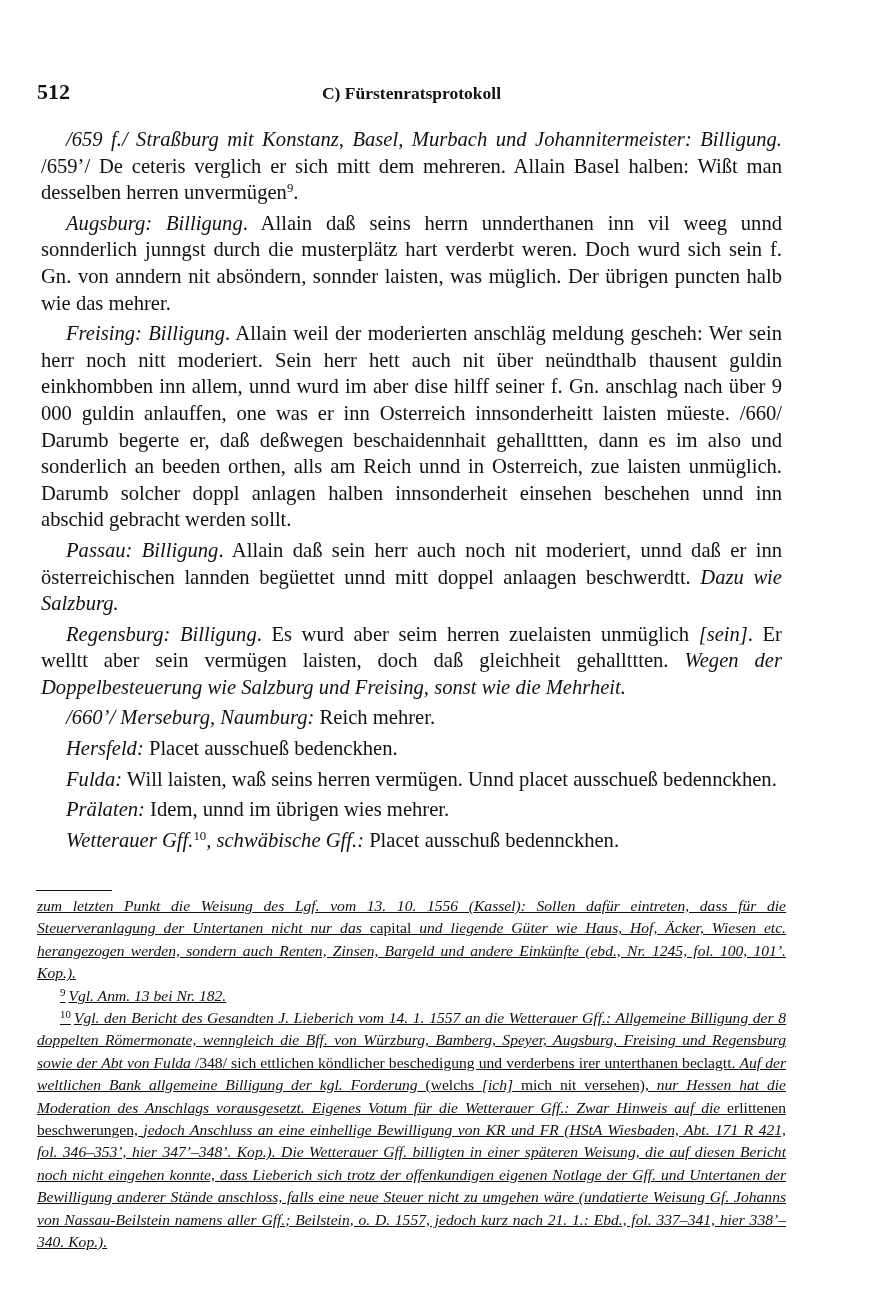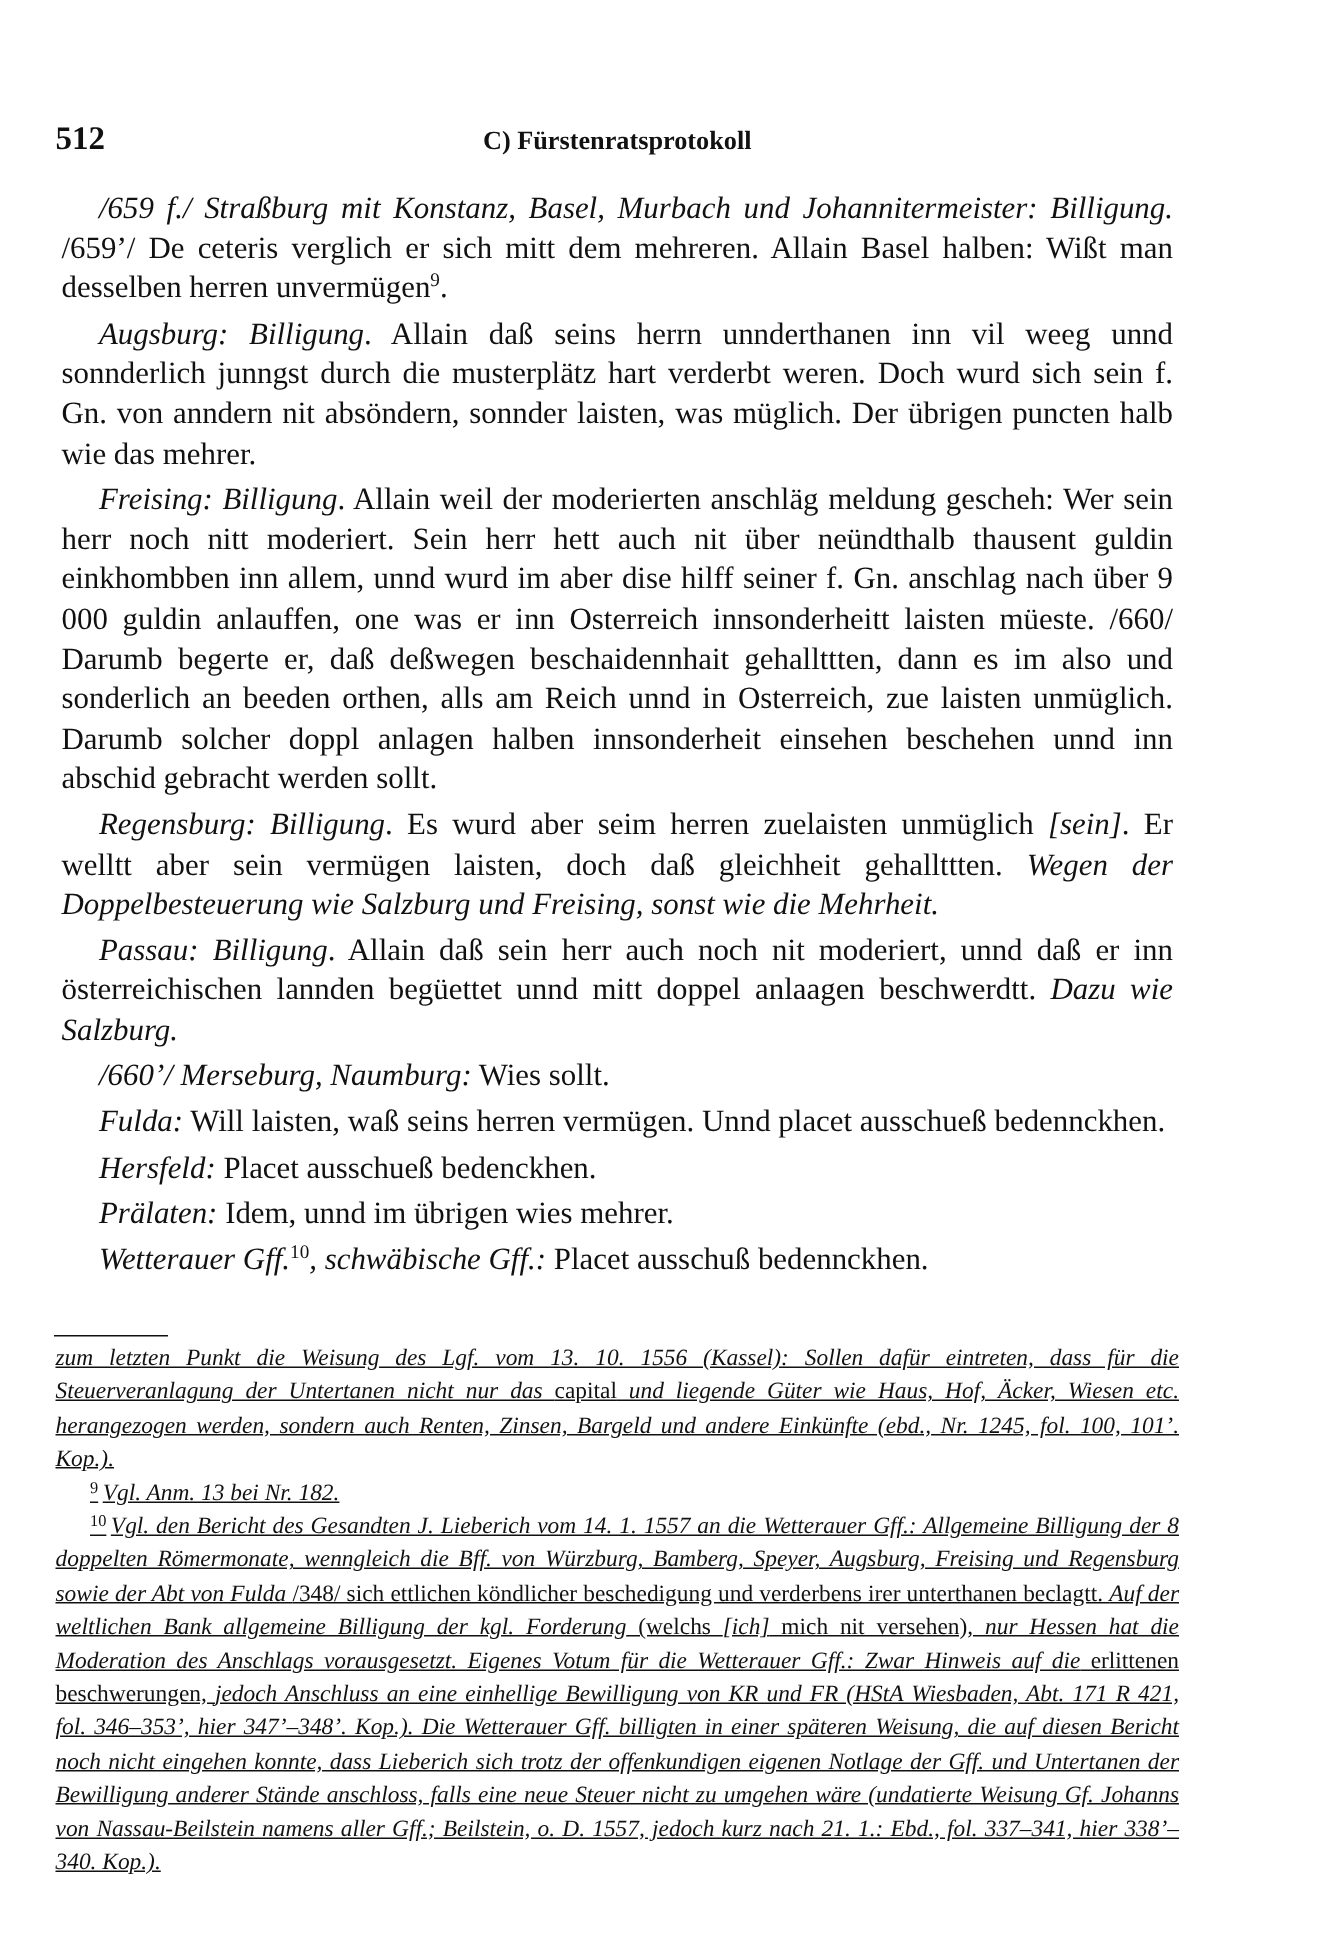--- a/index.html
+++ b/index.html
@@ -41,25 +41,25 @@
 
 <div class="header">
   <span class="page-number">512</span>
   <div class="running-title">C) Fürstenratsprotokoll</div>
 </div>
 
 <div class="body-text" id="body-text">
     <p><span class="i">/659 f./ Straßburg mit Konstanz, Basel, Murbach und Johannitermeister: Billigung.</span><span> /659’/ De ceteris verglich er sich mitt dem mehreren. Allain Basel halben: Wißt man desselben herren unvermügen</span><sup>9</sup><span>.</span></p>
     <p><span class="i">Augsburg: Billigung</span><span>. Allain daß seins herrn unnderthanen inn vil weeg unnd sonnderlich junngst durch die musterplätz hart verderbt weren. Doch wurd sich sein f. Gn. von anndern nit absöndern, sonnder laisten, was müglich. Der übrigen puncten halb wie das mehrer.</span></p>
     <p><span class="i">Freising: Billigung</span><span>. Allain weil der moderierten anschläg meldung gescheh: Wer sein herr noch nitt moderiert. Sein herr hett auch nit über neündthalb thausent guldin einkhombben inn allem, unnd wurd im aber dise hilff seiner f. Gn. anschlag nach über 9 000 guldin anlauffen, one was er inn Osterreich innsonderheitt laisten müeste. /660/ Darumb begerte er, daß deßwegen beschaidennhait gehallttten, dann es im also und sonderlich an beeden orthen, alls am Reich unnd in Osterreich, zue laisten unmüglich. Darumb solcher doppl anlagen halben innsonderheit einsehen beschehen unnd inn abschid gebracht werden sollt.</span></p>
+    <p><span class="i">Passau: Billigung</span><span>. Allain daß sein herr auch noch nit moderiert, unnd daß er inn österreichischen lannden begüettet unnd mitt doppel anlaagen beschwerdtt. </span><span class="i">Dazu wie Salzburg.</span></p>
     <p><span class="i">Regensburg: Billigung</span><span>. Es wurd aber seim herren zuelaisten unmüglich </span><span class="i">[sein]</span><span>. Er welltt aber sein vermügen laisten, doch daß gleichheit gehallttten. </span><span class="i">Wegen der Doppelbesteuerung wie Salzburg und Freising, sonst wie die Mehrheit.</span></p>
-    <p><span class="i">Passau: Billigung</span><span>. Allain daß sein herr auch noch nit moderiert, unnd daß er inn österreichischen lannden begüettet unnd mitt doppel anlaagen beschwerdtt. </span><span class="i">Dazu wie Salzburg.</span></p>
-    <p><span class="i">/660’/ Merseburg, Naumburg:</span><span> Wies sollt.</span></p>
+    <p><span class="i">/660’/ Merseburg, Naumburg:</span><span> Reich mehrer.</span></p>
+    <p><span class="i">Hersfeld:</span><span> Placet ausschueß bedenckhen.</span></p>
     <p><span class="i">Fulda:</span><span> Will laisten, waß seins herren vermügen. Unnd placet ausschueß bedennckhen.</span></p>
-    <p><span class="i">Hersfeld:</span><span> Placet ausschueß bedenckhen.</span></p>
     <p><span class="i">Prälaten:</span><span> Idem, unnd im übrigen wies mehrer.</span></p>
     <p><span class="i">Wetterauer Gff.</span><sup>10</sup><span class="i">, schwäbische Gff.:</span><span> Placet ausschuß bedennckhen.</span></p>
   </div>
 
 <div class="footnote-rule"></div>
 
 <div class="footnotes" id="footnotes">
     <p class=""><span class="i">zum letzten Punkt die Weisung des Lgf. vom 13. 10. 1556 (Kassel): Sollen dafür eintreten, dass für die Steuerveranlagung der Untertanen nicht nur das </span><span>capital</span><span class="i"> und liegende Güter wie Haus, Hof, Äcker, Wiesen etc. herangezogen werden, sondern auch Renten, Zinsen, Bargeld und andere Einkünfte (ebd., Nr. 1245, fol. 100, 101’. Kop.).</span></p>
     <p class="note"><span class="fn-mark">9</span><span class="i">Vgl. Anm. 13 bei Nr. 182.</span></p>
     <p class="note"><span class="fn-mark">10</span><span class="i">Vgl. den Bericht des Gesandten J. Lieberich vom 14. 1. 1557 an die Wetterauer Gff.: Allgemeine Billigung der 8 doppelten Römermonate, wenngleich die Bff. von Würzburg, Bamberg, Speyer, Augsburg, Freising und Regensburg sowie der Abt von Fulda </span><span>/348/ sich ettlichen köndlicher beschedigung und verderbens irer unterthanen beclagtt. </span><span class="i">Auf der weltlichen Bank allgemeine Billigung der kgl. Forderung</span><span> (welchs </span><span class="i">[ich]</span><span> mich nit versehen), </span><span class="i">nur Hessen hat die Moderation des Anschlags vorausgesetzt. Eigenes Votum für die Wetterauer Gff.: Zwar Hinweis auf die</span><span> erlittenen beschwerungen, </span><span class="i">jedoch Anschluss an eine einhellige Bewilligung von KR und FR (HStA Wiesbaden, Abt. 171 R 421, fol. 346–353’, hier 347’–348’. Kop.). Die Wetterauer Gff. billigten in einer späteren Weisung, die auf diesen Bericht noch nicht eingehen konnte, dass Lieberich sich trotz der offenkundigen eigenen Notlage der Gff. und Untertanen der Bewilligung anderer Stände anschloss, falls eine neue Steuer nicht zu umgehen wäre (undatierte Weisung Gf. Johanns von Nassau-Beilstein namens aller Gff.; Beilstein, o. D. 1557, jedoch kurz nach 21. 1.: Ebd., fol. 337–341, hier 338’–340. Kop.).</span></p>

